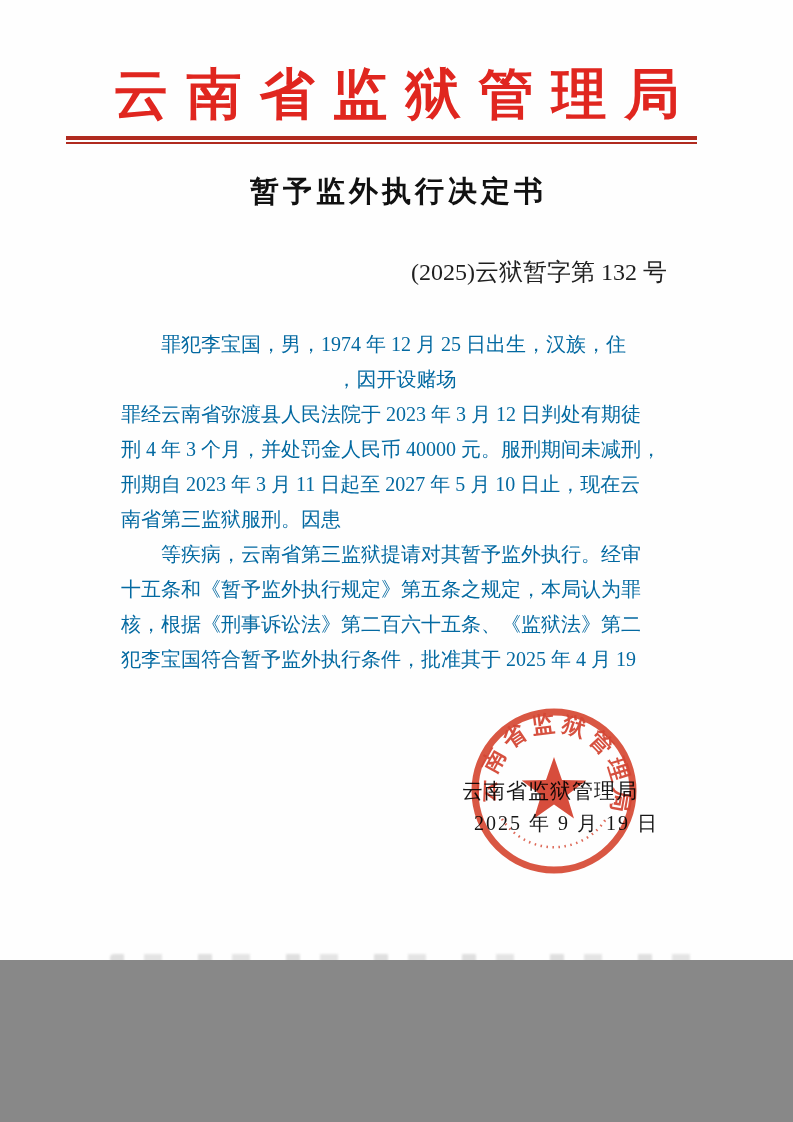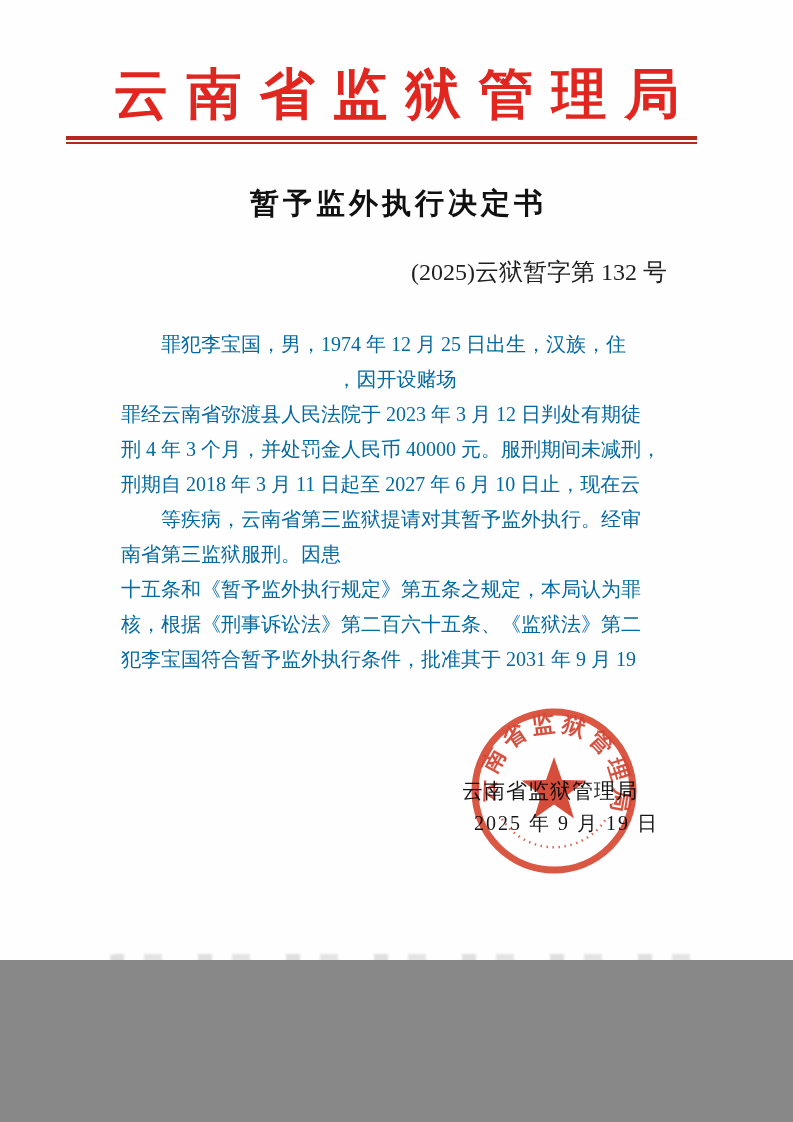--- a/index.html
+++ b/index.html
@@ -16,21 +16,21 @@
     font-size:55px;font-weight:bold;color:#e0261f;
     letter-spacing:18px;text-indent:18px;
     white-space:nowrap;
   }
   .rule{position:absolute;}
   .rule-top-thick{left:66px;width:631px;top:136px;height:4px;background:#b02a1f;}
   .rule-top-thin{left:66px;width:631px;top:142px;height:2px;background:#b02a1f;}
   .rule-bottom-thin{left:88px;width:617px;top:1018px;height:2px;background:#a53022;}
   .rule-bottom-thick{left:88px;width:617px;top:1023px;height:5px;background:#cc1f1a;}
   .doc-title{
-    position:absolute;top:184px;left:0;width:100%;
+    position:absolute;top:172px;left:0;width:100%;
     text-align:center;font-size:29px;font-weight:bold;color:#111;
     letter-spacing:4px;text-indent:4px;white-space:nowrap;
   }
   .doc-number{
     position:absolute;top:256px;right:126px;
     font-size:24px;color:#1f1f1f;white-space:nowrap;
   }
   .body-block{
     position:absolute;top:327px;left:121px;width:551px;
     font-size:20px;line-height:35px;color:#0369a1;
@@ -83,26 +83,26 @@
 
   <div class="doc-title">暂予监外执行决定书</div>
 
   <div class="doc-number">(2025)云狱暂字第 132 号</div>
 
   <div class="body-block">
     <div class="body-line indent">罪犯李宝国，男，1974 年 12 月 25 日出生，汉族，住</div>
     <div class="body-line align-right">，因开设赌场</div>
     <div class="body-line">罪经云南省弥渡县人民法院于 2023 年 3 月 12 日判处有期徒</div>
     <div class="body-line">刑 4 年 3 个月，并处罚金人民币 40000 元。服刑期间未减刑，</div>
-    <div class="body-line">刑期自 2018 年 3 月 11 日起至 2027 年 6 月 10 日止，现在云</div>
+    <div class="body-line">刑期自 2023 年 3 月 11 日起至 2027 年 5 月 10 日止，现在云</div>
+    <div class="body-line">南省第三监狱服刑。因患</div>
     <div class="body-line indent">等疾病，云南省第三监狱提请对其暂予监外执行。经审</div>
-    <div class="body-line">南省第三监狱服刑。因患</div>
     <div class="body-line">十五条和《暂予监外执行规定》第五条之规定，本局认为罪</div>
     <div class="body-line">核，根据《刑事诉讼法》第二百六十五条、《监狱法》第二</div>
-    <div class="body-line">犯李宝国符合暂予监外执行条件，批准其于 2031 年 9 月 19</div>
+    <div class="body-line">犯李宝国符合暂予监外执行条件，批准其于 2025 年 4 月 19</div>
   </div>
 
   <div class="signature-org">云南省监狱管理局</div>
   <div class="signature-date">2025 年 9 月 19 日</div>
 
   <svg class="stamp" viewBox="0 0 184 184" xmlns="http://www.w3.org/2000/svg">
     <circle cx="92" cy="92" r="79" fill="none" stroke="rgba(213,62,40,0.95)" stroke-width="7"></circle>
     <path id="sealArcTop" d="M 34 107.5 A 60 60 0 1 1 150 107.5" fill="none"></path>
     <text font-size="23" letter-spacing="5" fill="rgba(210,55,35,0.95)">
       <textPath href="#sealArcTop" startOffset="4">云南省监狱管理局</textPath>

